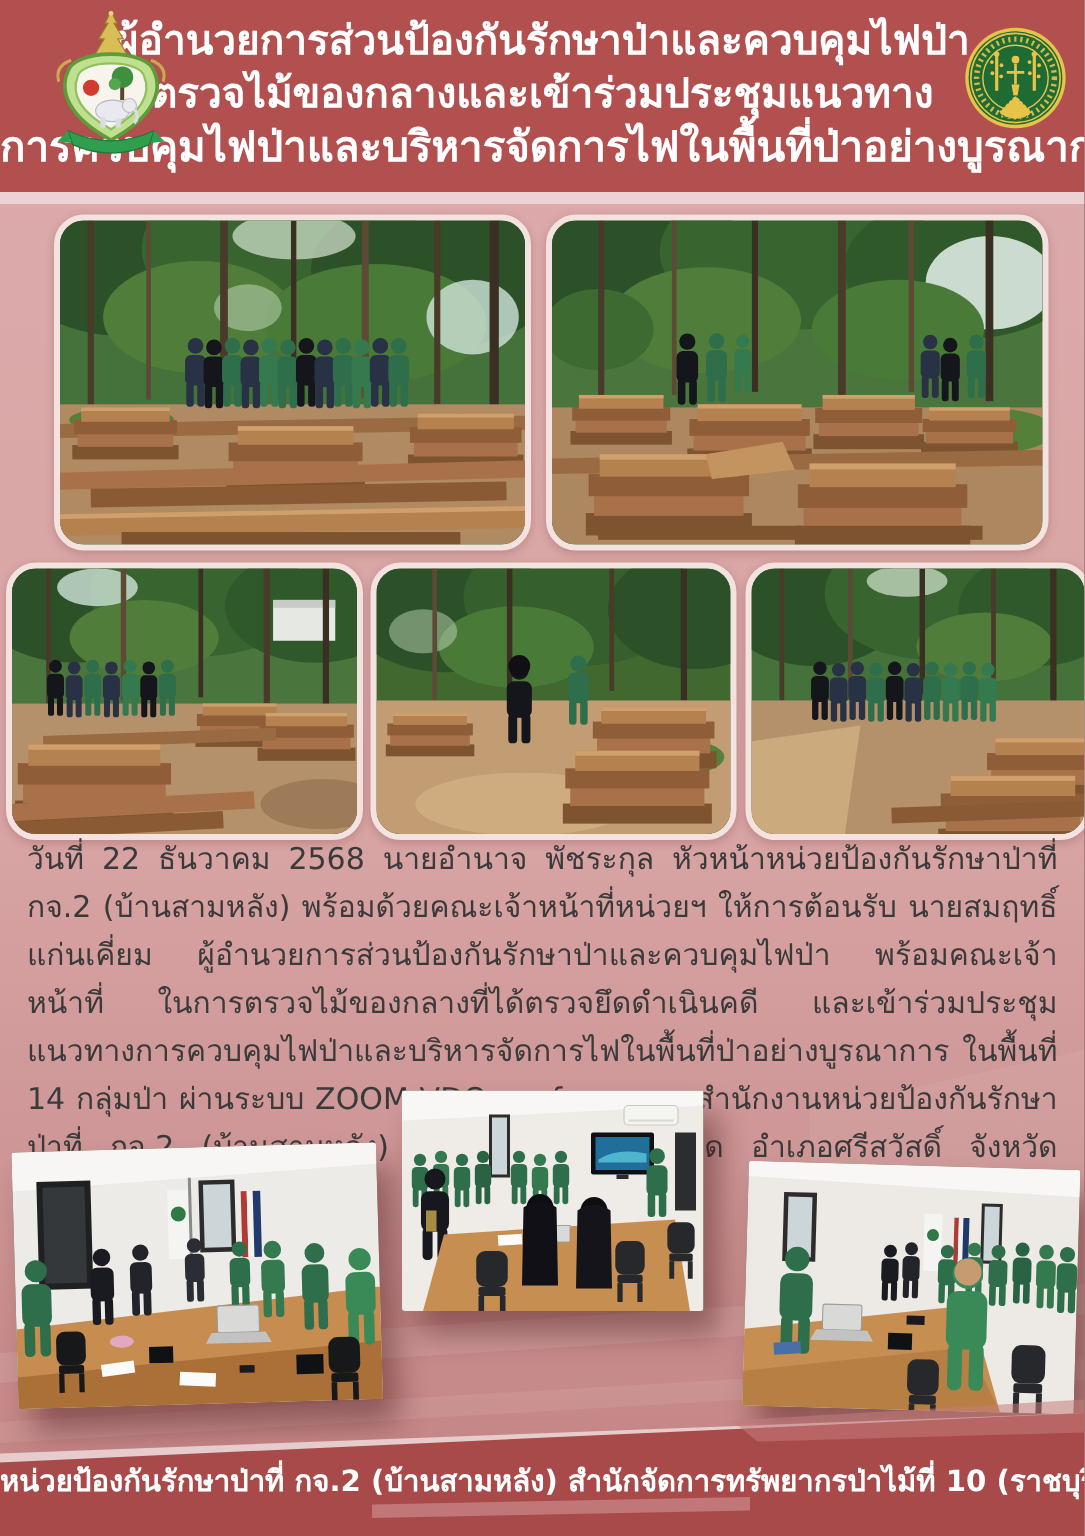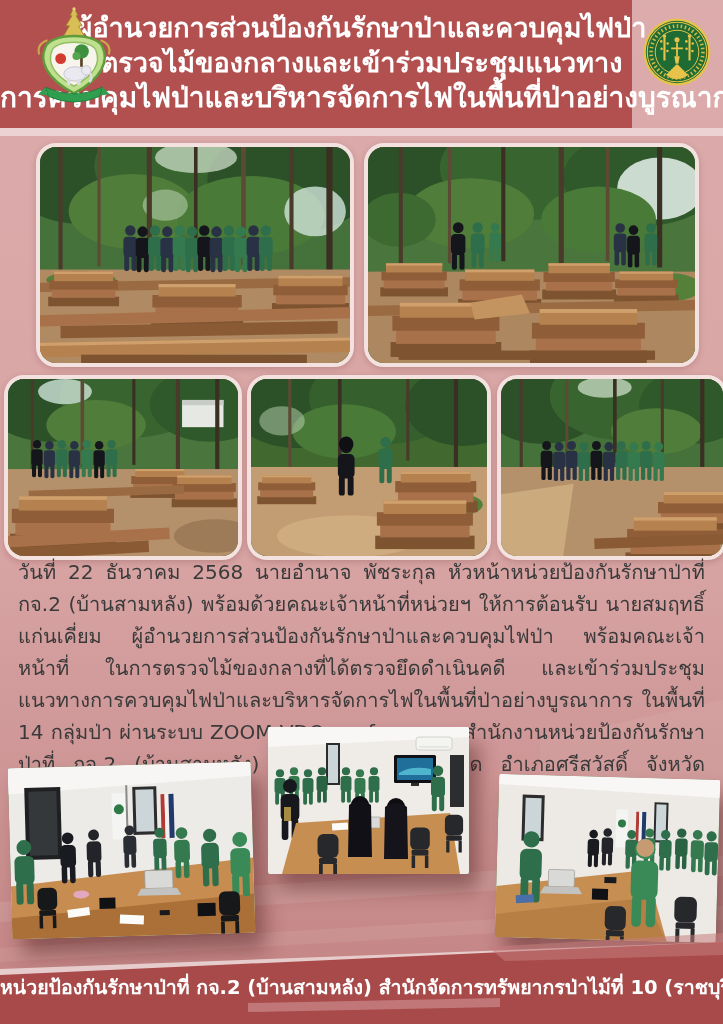--- a/index.html
+++ b/index.html
@@ -2,21 +2,21 @@
 <html lang="th"><head>
 <meta charset="utf-8">
 <style>
   html,body{margin:0;padding:0;background:#9e7070;}
   .poster{
     position:relative;width:723px;height:1024px;margin:0 auto;overflow:hidden;
     font-family:"DejaVu Sans","Liberation Sans",sans-serif;
     background:linear-gradient(180deg,#dcabab 0%,#d9a5a5 52%,#cd9494 78%,#c28181 100%);
   }
   
-  .header{position:absolute;top:0;left:0;width:632px;height:128px;background:#b24f4f;}
+  .header{position:absolute;top:0;left:0;width:723px;height:128px;background:#b24f4f;}
   .header-divider{position:absolute;top:128px;left:0;width:723px;height:8px;background:#ecd2d2;}
   .title-wrap{position:absolute;top:10px;left:0;width:723px;text-align:center;color:#ffffff;font-weight:bold;}
   .title-line{font-size:27px;line-height:35px;white-space:nowrap;text-align:center;}
   .title-line.wide{font-size:28px;}
   .logo{position:absolute;}
   .logo-left{top:6px;left:28px;width:92px;height:98px;}
   .logo-right{top:18px;left:643px;width:68px;height:68px;}
   
   .photo{position:absolute;overflow:hidden;background:#7d9468;}
   .photo.rounded{border:4px solid #f3e2e0;border-radius:20px;box-shadow:0 2px 6px rgba(110,50,50,.25);}

